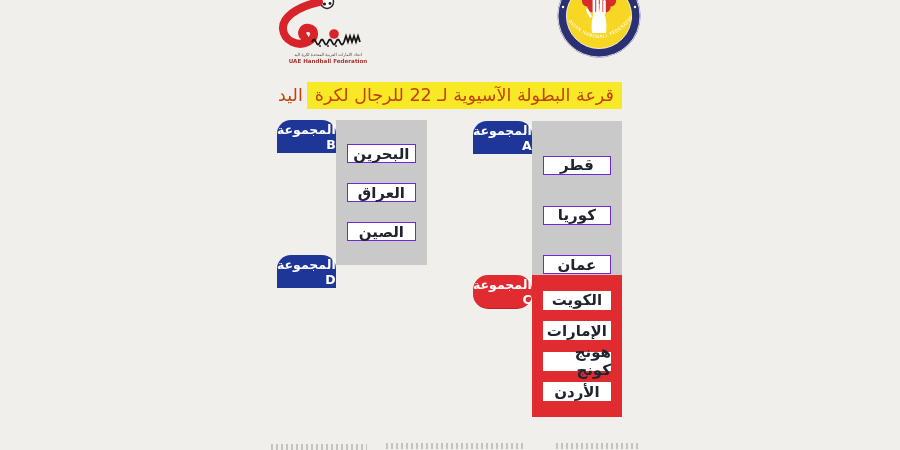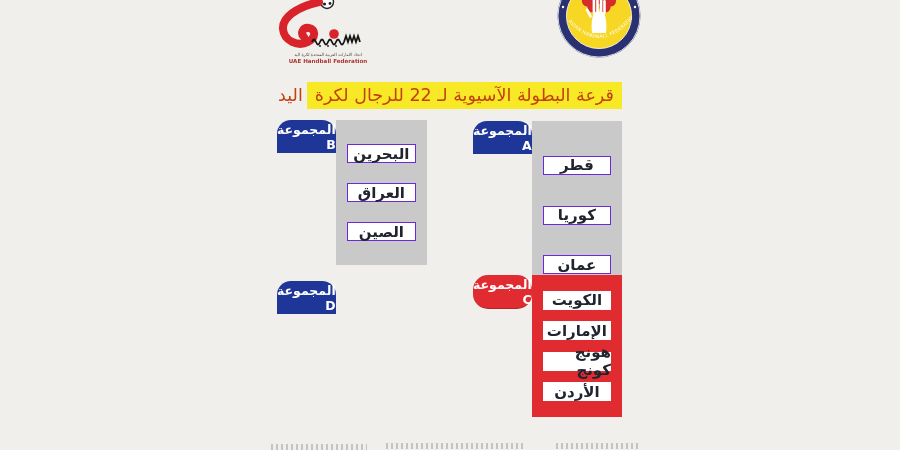--- a/index.html
+++ b/index.html
@@ -19,21 +19,21 @@
     font-size:17.5px;font-weight:400;color:#c2410c;line-height:24px;
     letter-spacing:0;
   }
   .title-hl{background:#f7e926;padding:1px 8px 2px 8px;display:inline-block;}
   .title-tail{display:inline-block;margin-right:4px;}
   
   .gbox{position:absolute;display:flex;flex-direction:row;}
   .gbox-a{left:473px;top:121px;width:149px;height:188px;}
   .gbox-b{left:277px;top:120px;width:150px;height:145px;}
   .gbox-c{left:473px;top:275px;width:149px;height:142px;}
-  .gbox-d{left:277px;top:281px;width:150px;height:149px;}
+  .gbox-d{left:277px;top:255px;width:150px;height:149px;}
   .gbox-header{
     height:33px;flex:0 0 33px;border-radius:14px 14px 0 0;
     display:flex;align-items:center;justify-content:center;
     color:#fff;font-size:12.5px;font-weight:700;direction:rtl;
   }
   .theme-blue .gbox-header{background:#1d3697;}
   .theme-red  .gbox-header{background:#e02b30;border-bottom:1px solid rgba(0,0,0,.18);border-radius:15px;}
   .gbox-body{
     flex:1;display:flex;flex-direction:column;justify-content:space-evenly;
     padding:4px 11px;box-sizing:border-box;

